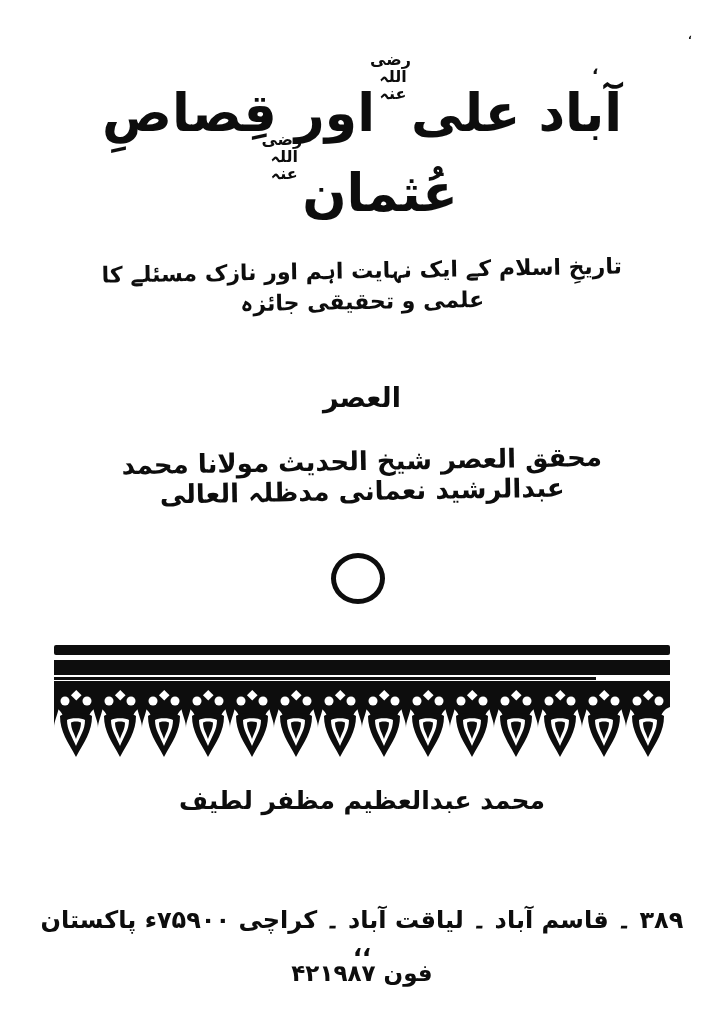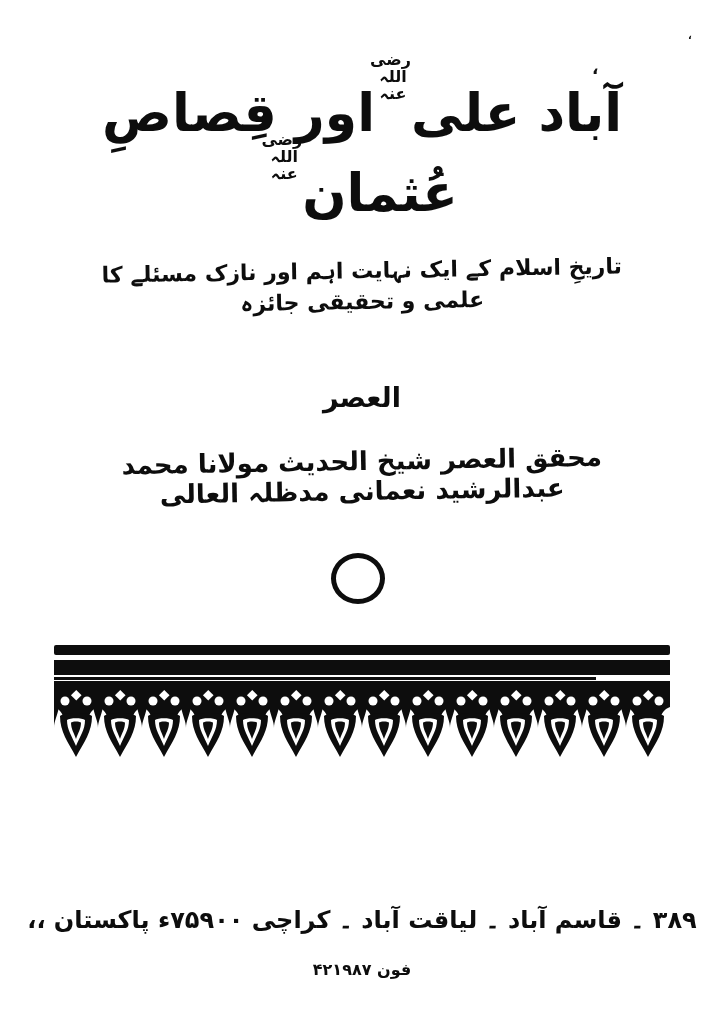--- a/index.html
+++ b/index.html
@@ -96,26 +96,26 @@
 
   .publisher-name {
     top: 828px;
     font-size: 42px;
     letter-spacing: -1px;
   }
 
   .address-line {
     top: 906px;
     font-size: 24px;
-    padding: 0 27px;
+    padding: 0 40px;
   }
 
   .phone-line {
     top: 960px;
-    font-size: 16px;
+    font-size: 23px;
   }
 
   .speck {
     position: absolute;
     font-size: 17px;
     font-weight: 700;
     color: #111;
   }
   .speck-a { top: 58px; left: 592px; }
   .speck-b { top: 30px; left: 688px; font-size: 10px; }
@@ -174,19 +174,20 @@
       <use xlink:href="#lace-unit" href="#lace-unit" x="308"></use>
       <use xlink:href="#lace-unit" href="#lace-unit" x="352"></use>
       <use xlink:href="#lace-unit" href="#lace-unit" x="396"></use>
       <use xlink:href="#lace-unit" href="#lace-unit" x="440"></use>
       <use xlink:href="#lace-unit" href="#lace-unit" x="484"></use>
       <use xlink:href="#lace-unit" href="#lace-unit" x="528"></use>
       <use xlink:href="#lace-unit" href="#lace-unit" x="572"></use>
     </svg>
   </div>
 
+  <div class="txt publisher-manager">محمد عبدالعظیم مظفر لطیف</div>
 
 
   <div class="txt address-line">۳۸۹ ۔ قاسم آباد ۔ لیاقت آباد ۔ کراچی ۷۵۹۰۰ء پاکستان ،،</div>
 
   <div class="txt phone-line">فون ۴۲۱۹۸۷</div>
 
 </div>
 
 </body></html>

